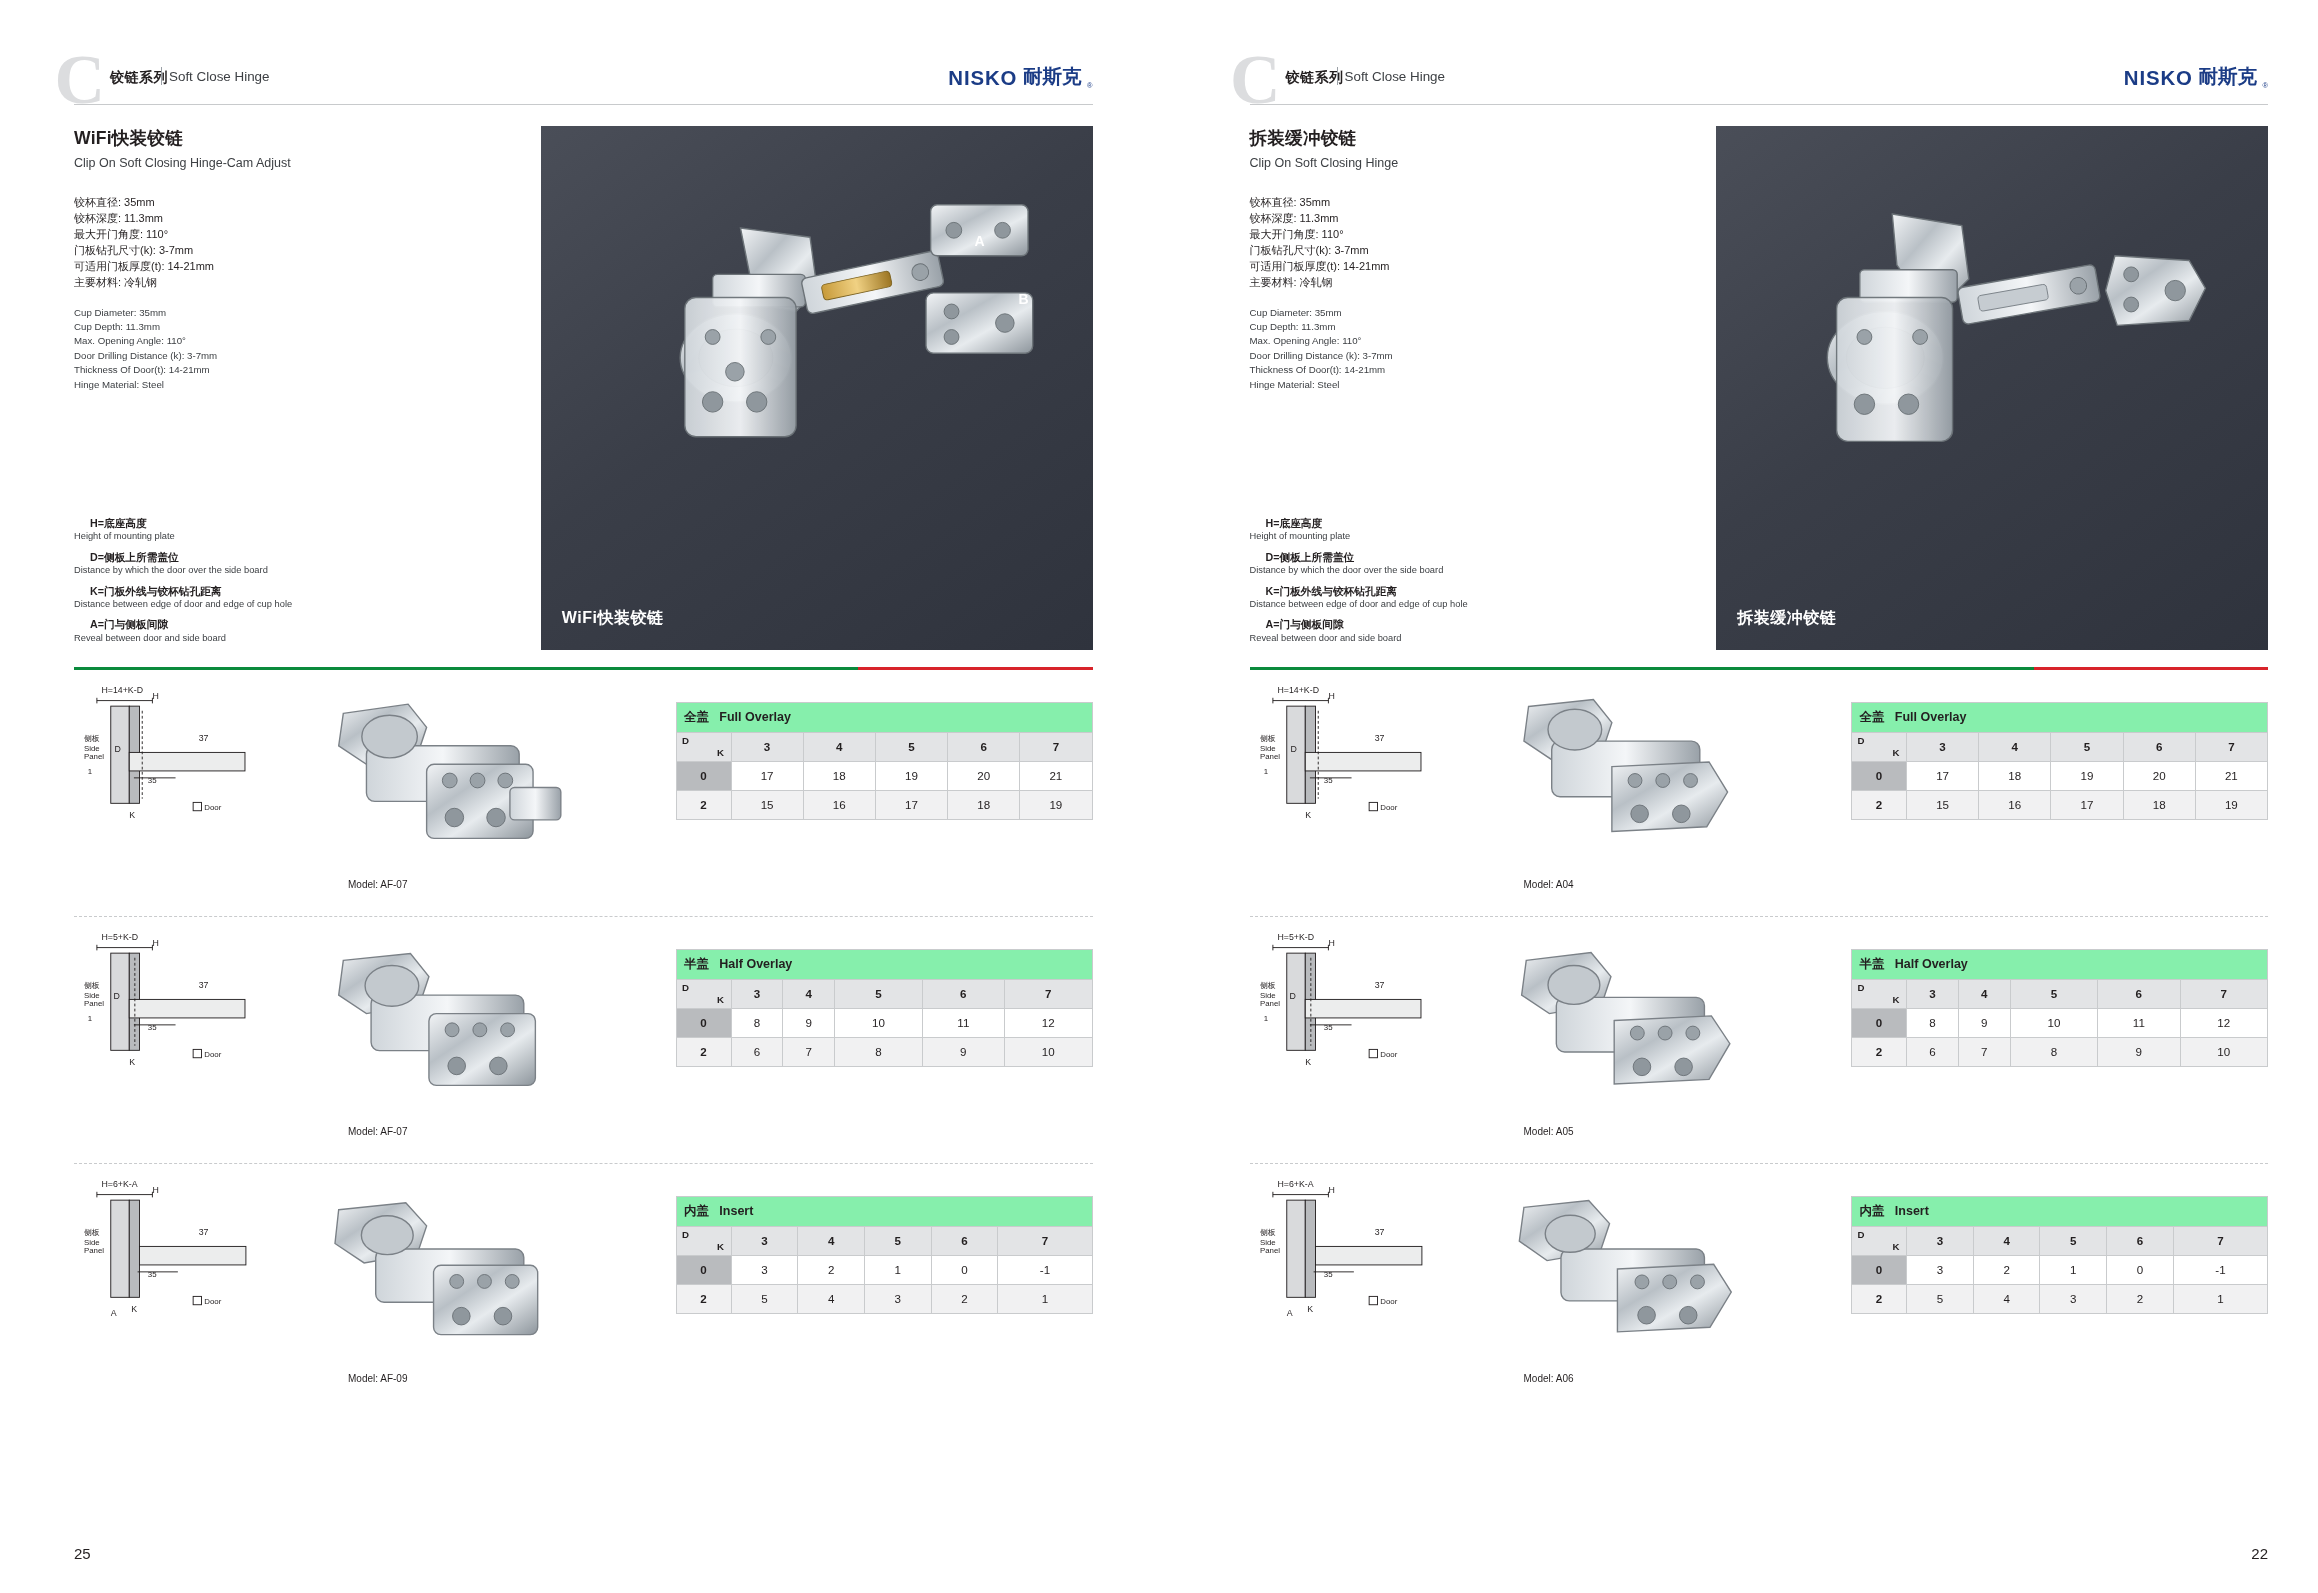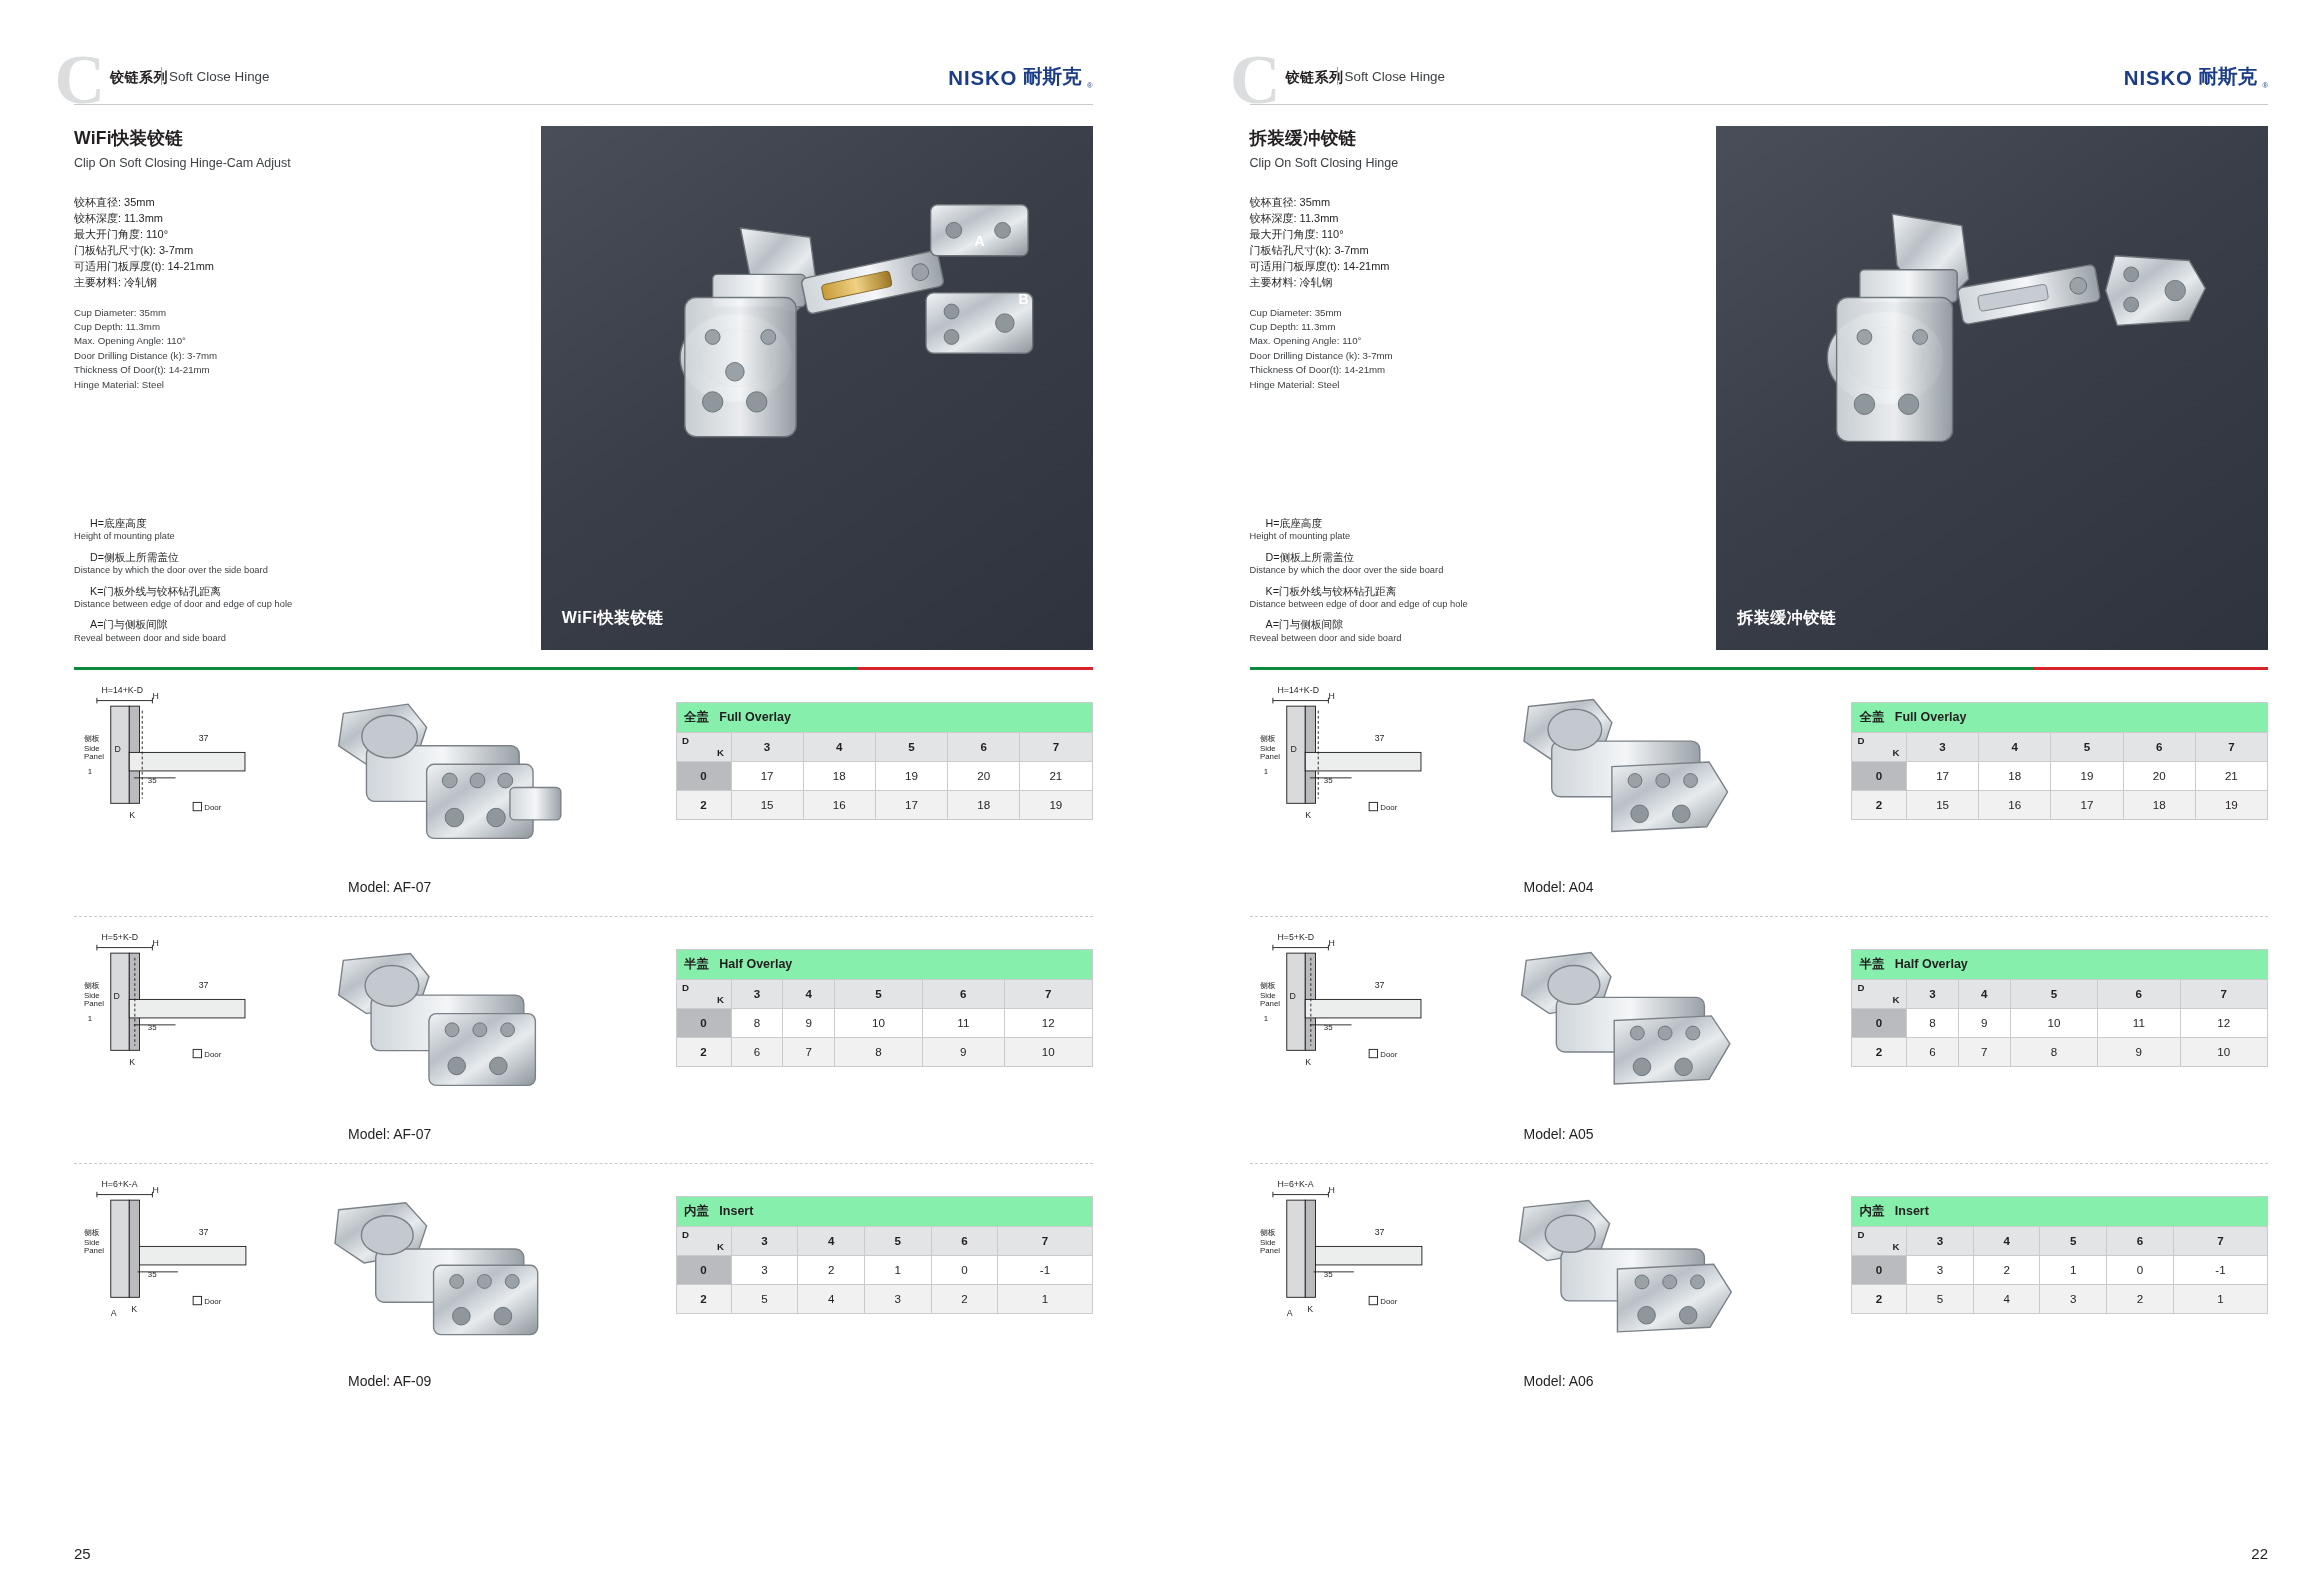--- a/index.html
+++ b/index.html
@@ -22,40 +22,40 @@
   .brand .cnb{font-size:19.5px;font-weight:700;color:#1b3c86;}
   .brand .reg{font-size:7.4px;vertical-align:super;color:#1b3c86;}
 
   
   .top{position:relative;margin-top:14px;height:524px;}
   .ttl-cn{font-size:17.6px;font-weight:700;letter-spacing:0.2px;}
   .ttl-en{font-size:12.5px;color:#3d4044;margin-top:5.6px;}
   .specs-cn{margin-top:24px;font-size:11px;line-height:16px;color:#231f20;}
   .specs-en{margin-top:16px;font-size:9.7px;line-height:14.4px;color:#3d4044;}
   .legend{position:absolute;left:0;top:390px;}
-  .legend .l-cn{font-size:10.7px;font-weight:400;line-height:14.4px;padding-left:16px;}
+  .legend .l-cn{font-size:10.7px;font-weight:700;line-height:14.4px;padding-left:16px;}
   .legend .l-en{font-size:9.3px;color:#3d4044;line-height:13.4px;margin-bottom:6px;}
 
   .photo{position:absolute;right:0;top:0;width:552px;height:524px;background:linear-gradient(145deg,#4a4e58 0%,#3a3e48 45%,#2f333d 100%);overflow:hidden;}
   .photo .cap{position:absolute;left:21.3px;bottom:21.3px;color:#fff;font-size:16px;font-weight:700;letter-spacing:0.5px;}
   .photo .mark{position:absolute;color:#fff;font-size:14px;font-weight:700;}
 
   
   .hingeart{position:absolute;left:0;top:0;width:100%;height:100%;}
 
   .divider{position:relative;margin-top:16.7px;height:3.7px;}
   .divider .green{position:absolute;left:0;top:0;width:77%;height:3.7px;background:#0a8a3c;}
   .divider .red{position:absolute;right:0;top:0;width:23%;height:3.7px;background:#d8232a;}
 
   
   .row{position:relative;height:246px;border-bottom:0.9px dashed #c9cbcd;}
   .row:last-child{border-bottom:none;}
   .row .diagram{position:absolute;left:9.3px;top:13px;width:199px;height:199px;}
   .row .prodimg{position:absolute;left:218px;top:11px;width:297px;height:199px;}
-  .row .model{position:absolute;left:274px;top:209px;font-size:14px;color:#231f20;}
+  .row .model{position:absolute;left:274px;top:209px;font-size:10px;color:#231f20;}
   .row .tablewrap{position:absolute;right:0;top:32px;width:417px;}
 
   table.ov{border-collapse:collapse;width:417px;font-size:11.6px;}
   table.ov caption{caption-side:top;text-align:left;background:#86efac;padding:5.6px 7.4px;font-size:12.5px;font-weight:700;border:0.5px solid #c9cbcd;border-bottom:none;}
   table.ov td,table.ov th{border:0.5px solid #c9cbcd;text-align:center;height:26px;font-weight:400;}
   table.ov .hdrcell{background:#e3e4e6;font-weight:700;}
   table.ov .corner{background:#e3e4e6;position:relative;width:52px;}
   table.ov .corner span.d{position:absolute;left:5.6px;top:2.8px;font-size:9.7px;font-weight:700;}
   table.ov .corner span.k{position:absolute;right:6.5px;bottom:2.8px;font-size:9.7px;font-weight:700;}
   table.ov .rowhead{background:#b9bbbe;font-weight:700;width:52px;}

